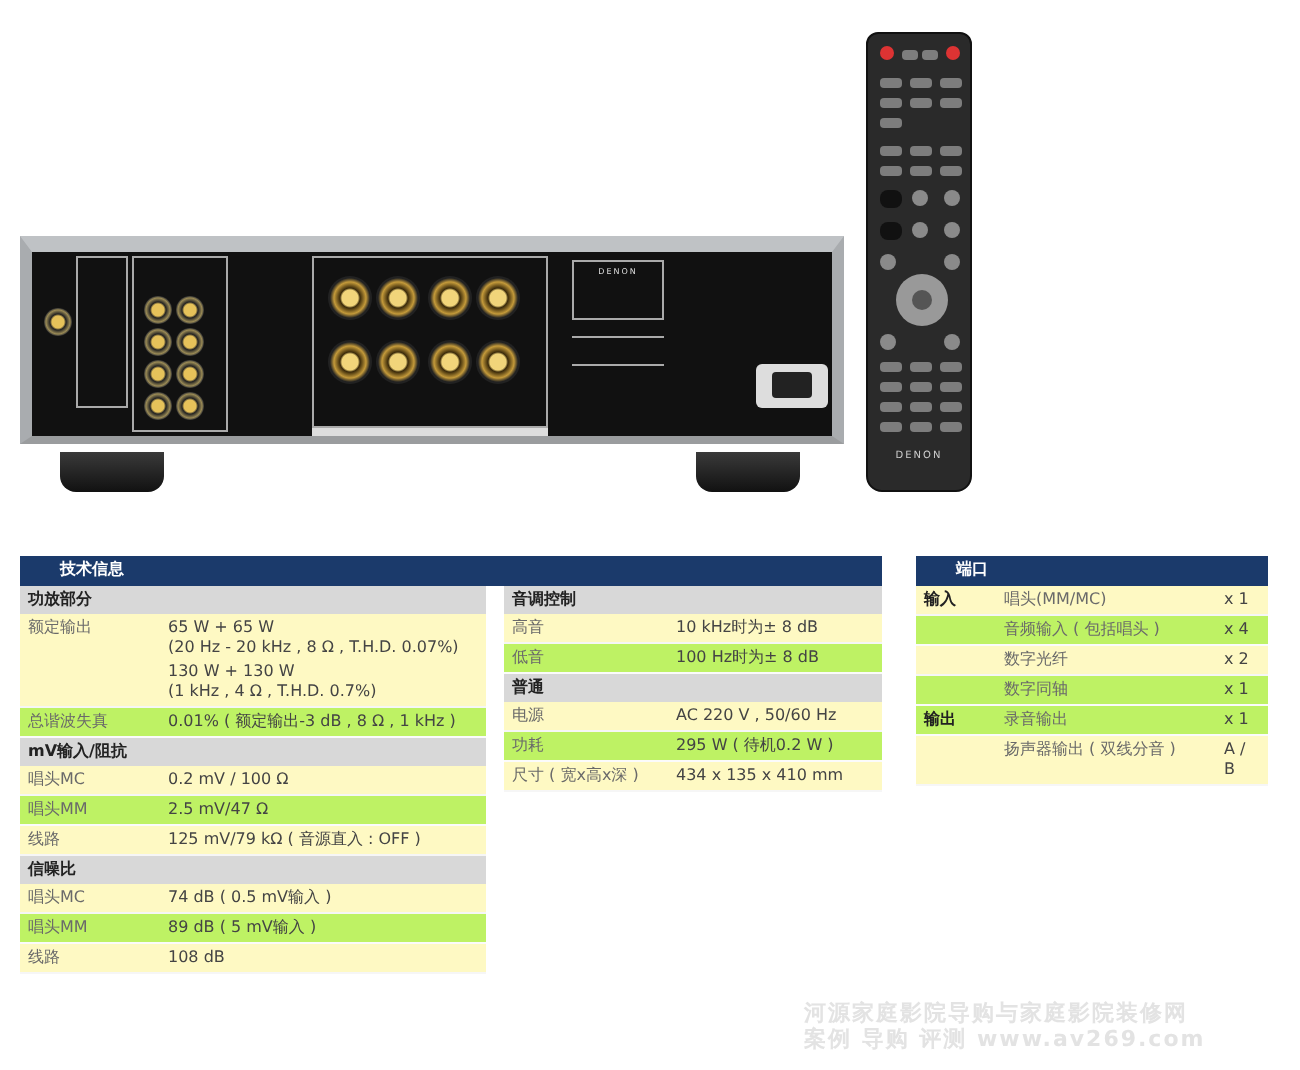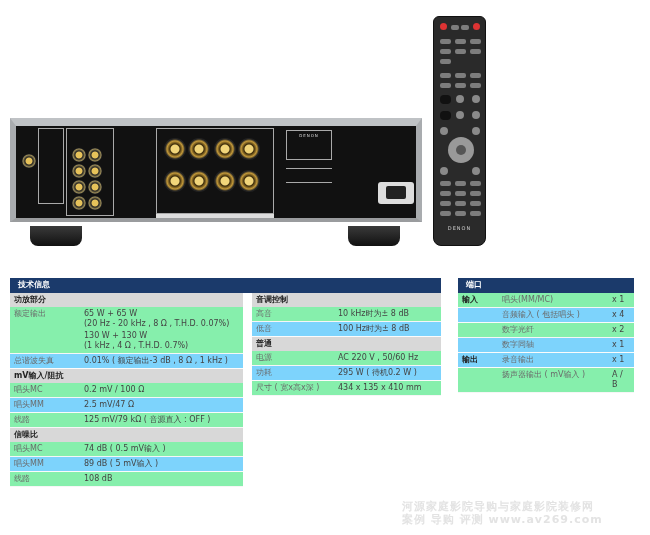--- a/index.html
+++ b/index.html
@@ -30,24 +30,24 @@
   .rbtn { position: absolute; height: 5px; width: 11px; background: #7d7d7d; border-radius: 2px; }
   .rbtn.red { background: #d33; width: 7px; height: 7px; border-radius: 50%; }
   .rbtn.round { width: 8px; height: 8px; border-radius: 50%; background: #8a8a8a; }
   .rbtn.dark { background: #111; width: 11px; height: 9px; border-radius: 4px; }
   .dpad { position: absolute; left: 14px; top: 120px; width: 26px; height: 26px; border-radius: 50%; background: #999; }
   .dpad::after { content:""; position:absolute; left:8px; top:8px; width:10px; height:10px; border-radius:50%; background:#555; }
   .remote-brand { position: absolute; bottom: 14px; width: 100%; text-align: center; color: #ccc; font-size: 5px; letter-spacing: 1px; }
 
   
   .tbl { position: absolute; border-collapse: collapse; font-size: 8px; }
-  .tbl .hdr { background: #1b3a6b; color: #fff; font-weight: bold; height: 15px; padding: 2px 8px; }
+  .tbl .hdr { background: #1b3a6b; color: #fff; font-weight: bold; height: 15px; padding: 2px 20px; }
   .tbl td { padding: 2px 4px; vertical-align: top; line-height: 10px; }
-  .row-a td { background: #86efac; border-bottom: 1px solid #f6f6f6; }
-  .row-b td { background: #7dd3fc; border-bottom: 1px solid #fbfbfb; }
+  .row-a td { background: #fef9c3; border-bottom: 1px solid #f6f6f6; }
+  .row-b td { background: #bef264; border-bottom: 1px solid #fbfbfb; }
   .sec td { background: #d8d8d8; font-weight: bold; color: #222; }
   .lbl { color: #6a6a6a; }
   .val { color: #444; }
 
   #tech { left: 10px; top: 278px; width: 233px; }
   #tech td.lbl { width: 70px; }
   #tone { left: 252px; top: 278px; width: 189px; }
   #tone td.lbl { width: 82px; margin-left: 46px; }
   #ports { left: 458px; top: 278px; width: 176px; }
   #ports td.grp { width: 40px; font-weight: bold; color: #222; }
@@ -255,21 +255,21 @@
     <td class="lbl">数字同轴</td>
     <td class="qty val">x 1</td>
   </tr>
   <tr class="row-b">
     <td class="grp">输出</td>
     <td class="lbl">录音输出</td>
     <td class="qty val">x 1</td>
   </tr>
   <tr class="row-a">
     <td class="grp"></td>
-    <td class="lbl">扬声器输出 ( mV输入 )</td>
+    <td class="lbl">扬声器输出 ( 双线分音 )</td>
     <td class="qty val">A / B</td>
   </tr>
 </tbody>
   </table>
 
 <div class="watermark">
   <div>河源家庭影院导购与家庭影院装修网</div>
   <div>案例 导购 评测 www.av269.com</div>
 </div>
 

